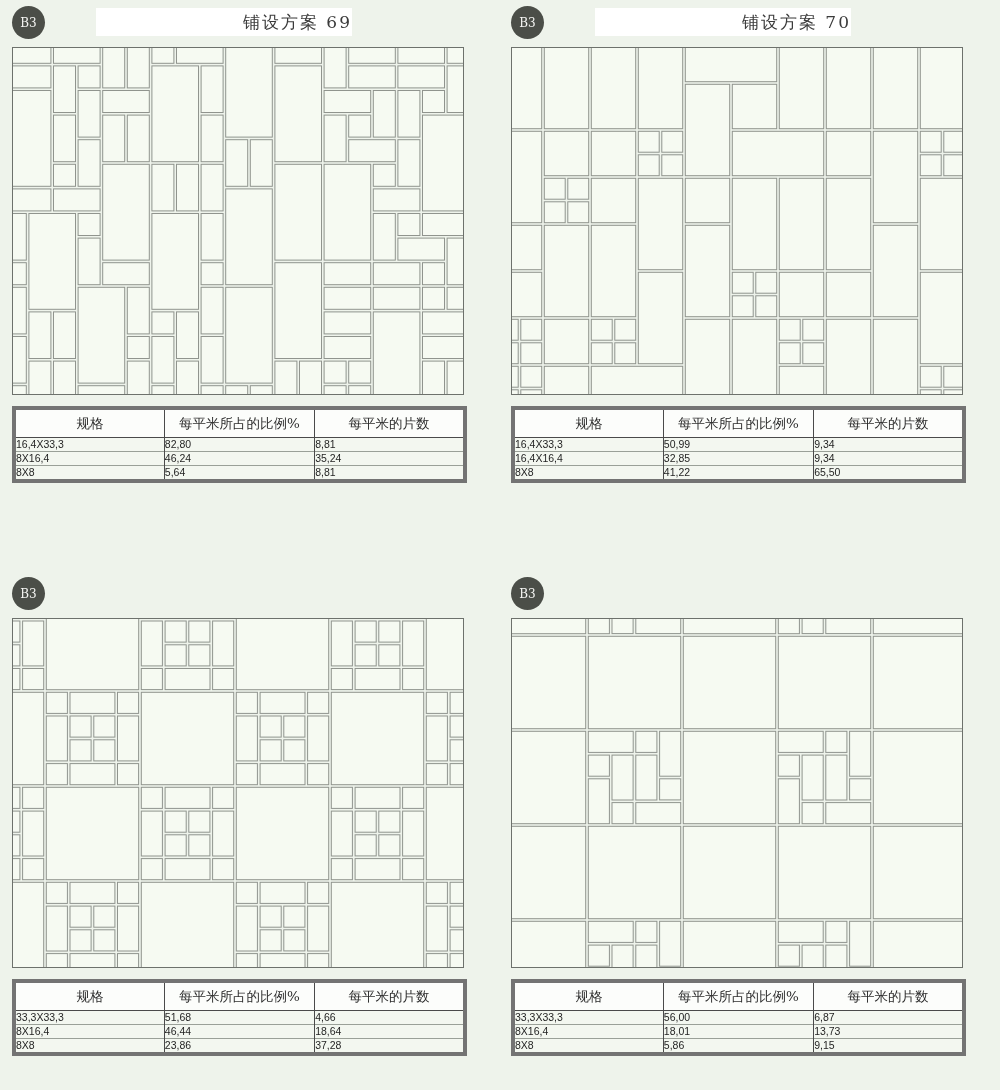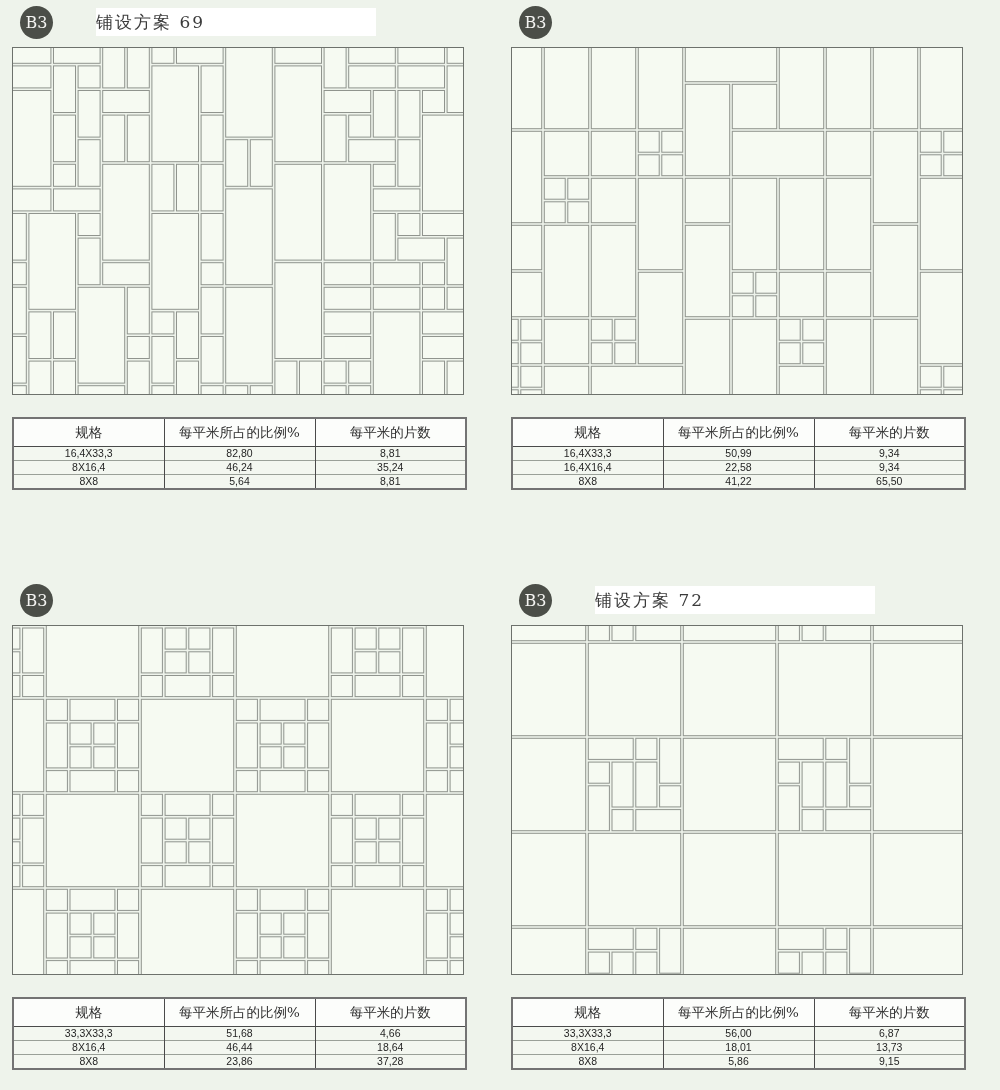--- a/index.html
+++ b/index.html
@@ -7,47 +7,47 @@
     width:1000px;height:1090px;
     background:#eef3eb;
     font-family:"Liberation Sans",sans-serif;
     overflow:hidden;
   }
   .row{display:flex;}
   .panel{width:500px;box-sizing:border-box;padding-left:12px;}
   .panel.right{padding-left:11px;}
   .panel-head{position:relative;height:34px;margin-top:6px;margin-bottom:7px;}
   .badge{
-    position:absolute;left:8px;top:0;width:33px;height:33px;border-radius:50%;
+    position:absolute;left:0;top:0;width:33px;height:33px;border-radius:50%;
     background:#4b4e48;color:#f4f4f2;
     display:flex;align-items:center;justify-content:center;
-    font-family:"DejaVu Serif",serif;font-size:16px;
+    font-family:"DejaVu Serif",serif;font-size:12px;
   }
   .title-band{
-    position:absolute;left:84px;top:2px;width:280px;height:28px;background:#ffffff;
-    display:flex;align-items:center;justify-content:flex-start;
+    position:absolute;left:84px;top:2px;width:256px;height:28px;background:#ffffff;
+    display:flex;align-items:center;justify-content:flex-end;
   }
   .title{
     margin:0;font-family:"DejaVu Serif",serif;font-weight:normal;
     font-size:17px;color:#3b3b3b;letter-spacing:2px;white-space:nowrap;
   }
   .pattern-box{width:450px;border:1px solid #6d716c;background:#eef3eb;}
   .pattern-box svg{display:block;}
   .tile{fill:#f6faf2;stroke:#90948e;stroke-width:1;}
   .spec-table{
-    border-collapse:collapse;width:455px;margin-top:22px;table-layout:fixed;
-    border:2px solid #737373;background:#f3f7f0;
+    border-collapse:collapse;width:455px;margin-top:11px;table-layout:fixed;
+    border:4px solid #737373;background:#f3f7f0;
   }
   .spec-table th{
     font-family:"DejaVu Serif",serif;font-weight:normal;font-size:13.5px;
     color:#2e2e2e;background:#fcfdfb;height:27px;
     border:1px solid #4a4a4a;padding:0;
   }
   .spec-table td{
-    font-size:10.5px;color:#1f1f1f;text-align:center;
+    font-size:10.5px;color:#1f1f1f;
     border-left:1px solid #4a4a4a;border-right:1px solid #4a4a4a;
     border-top:1px solid #9aa098;
     padding:0;height:13px;line-height:13px;
   }
   .spec-table tbody tr:first-child td{border-top:1px solid #4a4a4a;}
   .section-gap{height:88px;}
 </style>
 </head>
 <body>
 
@@ -199,20 +199,23 @@
               <td>5,64</td>
               <td>8,81</td>
             </tr>
           </tbody>
         </table>
     </section>
 
     <section class="panel right">
       <div class="panel-head">
         <span class="badge">B3</span>
+        <div class="title-band">
+          <h2 class="title">铺设方案 70</h2>
+        </div>
       </div>
       <div class="pattern-box">
         <svg width="450" height="346" viewBox="0 0 450 346">
             <rect x="-14.7" y="-10.7" width="44.4" height="91.4" class="tile"></rect>
             <rect x="32.3" y="-10.7" width="44.4" height="91.4" class="tile"></rect>
             <rect x="79.3" y="-10.7" width="44.4" height="91.4" class="tile"></rect>
             <rect x="126.3" y="-10.7" width="44.4" height="91.4" class="tile"></rect>
             <rect x="173.3" y="-10.7" width="91.4" height="44.4" class="tile"></rect>
             <rect x="267.3" y="-10.7" width="44.4" height="91.4" class="tile"></rect>
             <rect x="314.3" y="-10.7" width="44.4" height="91.4" class="tile"></rect>
@@ -298,21 +301,21 @@
             </tr>
           </thead>
           <tbody>
             <tr>
               <td>16,4X33,3</td>
               <td>50,99</td>
               <td>9,34</td>
             </tr>
             <tr>
               <td>16,4X16,4</td>
-              <td>22,58</td>
+              <td>32,85</td>
               <td>9,34</td>
             </tr>
             <tr>
               <td>8X8</td>
               <td>41,22</td>
               <td>65,50</td>
             </tr>
           </tbody>
         </table>
     </section>
@@ -509,23 +512,20 @@
               <td>23,86</td>
               <td>37,28</td>
             </tr>
           </tbody>
         </table>
     </section>
 
     <section class="panel right">
       <div class="panel-head">
         <span class="badge">B3</span>
-        <div class="title-band">
-          <h2 class="title">铺设方案 72</h2>
-        </div>
       </div>
       <div class="pattern-box">
         <svg width="450" height="348" viewBox="0 0 450 348">
             <rect x="-18.7" y="-77.7" width="92.4" height="92.4" class="tile"></rect>
             <rect x="76.3" y="-77.7" width="44.9" height="21.1" class="tile"></rect>
             <rect x="123.8" y="-6.5" width="44.9" height="21.1" class="tile"></rect>
             <rect x="147.6" y="-77.7" width="21.1" height="44.9" class="tile"></rect>
             <rect x="100.0" y="-54.0" width="21.1" height="44.9" class="tile"></rect>
             <rect x="123.8" y="-54.0" width="21.1" height="44.9" class="tile"></rect>
             <rect x="76.3" y="-30.2" width="21.1" height="44.9" class="tile"></rect>

